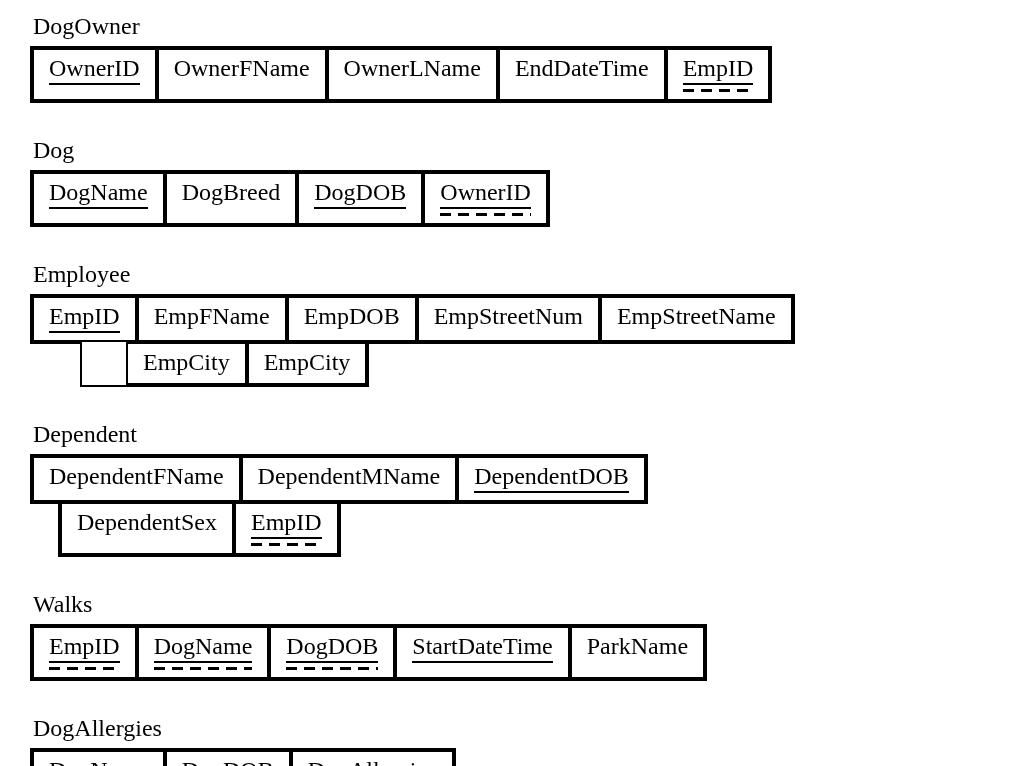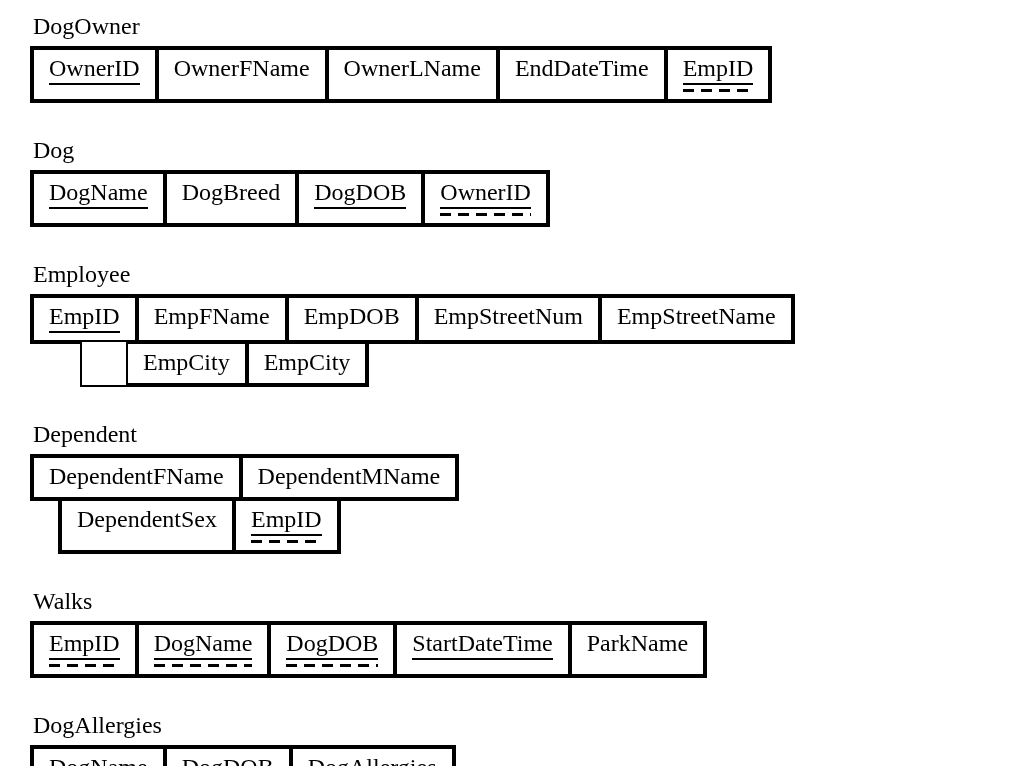--- a/index.html
+++ b/index.html
@@ -103,20 +103,21 @@
     <div class="cell"><span class="attr"><span class="txt">EmpCity</span></span></div>
     <div class="cell"><span class="attr"><span class="txt">EmpCity</span></span></div>
   </div>
 </section>
 
 <section class="relation">
   <div class="rel-title">Dependent</div>
   <div class="rel-row">
     <div class="cell"><span class="attr"><span class="txt">DependentFName</span></span></div>
     <div class="cell"><span class="attr"><span class="txt">DependentMName</span></span></div>
+    <div class="cell"><span class="attr u"><span class="txt">DependentDOB</span></span></div>
   </div>
   <div class="rel-row row2-dependent">
     <div class="cell"><span class="attr"><span class="txt">DependentSex</span></span></div>
     <div class="cell"><span class="attr u d"><span class="txt">EmpID</span></span></div>
   </div>
 </section>
 
 <section class="relation">
   <div class="rel-title">Walks</div>
   <div class="rel-row">

